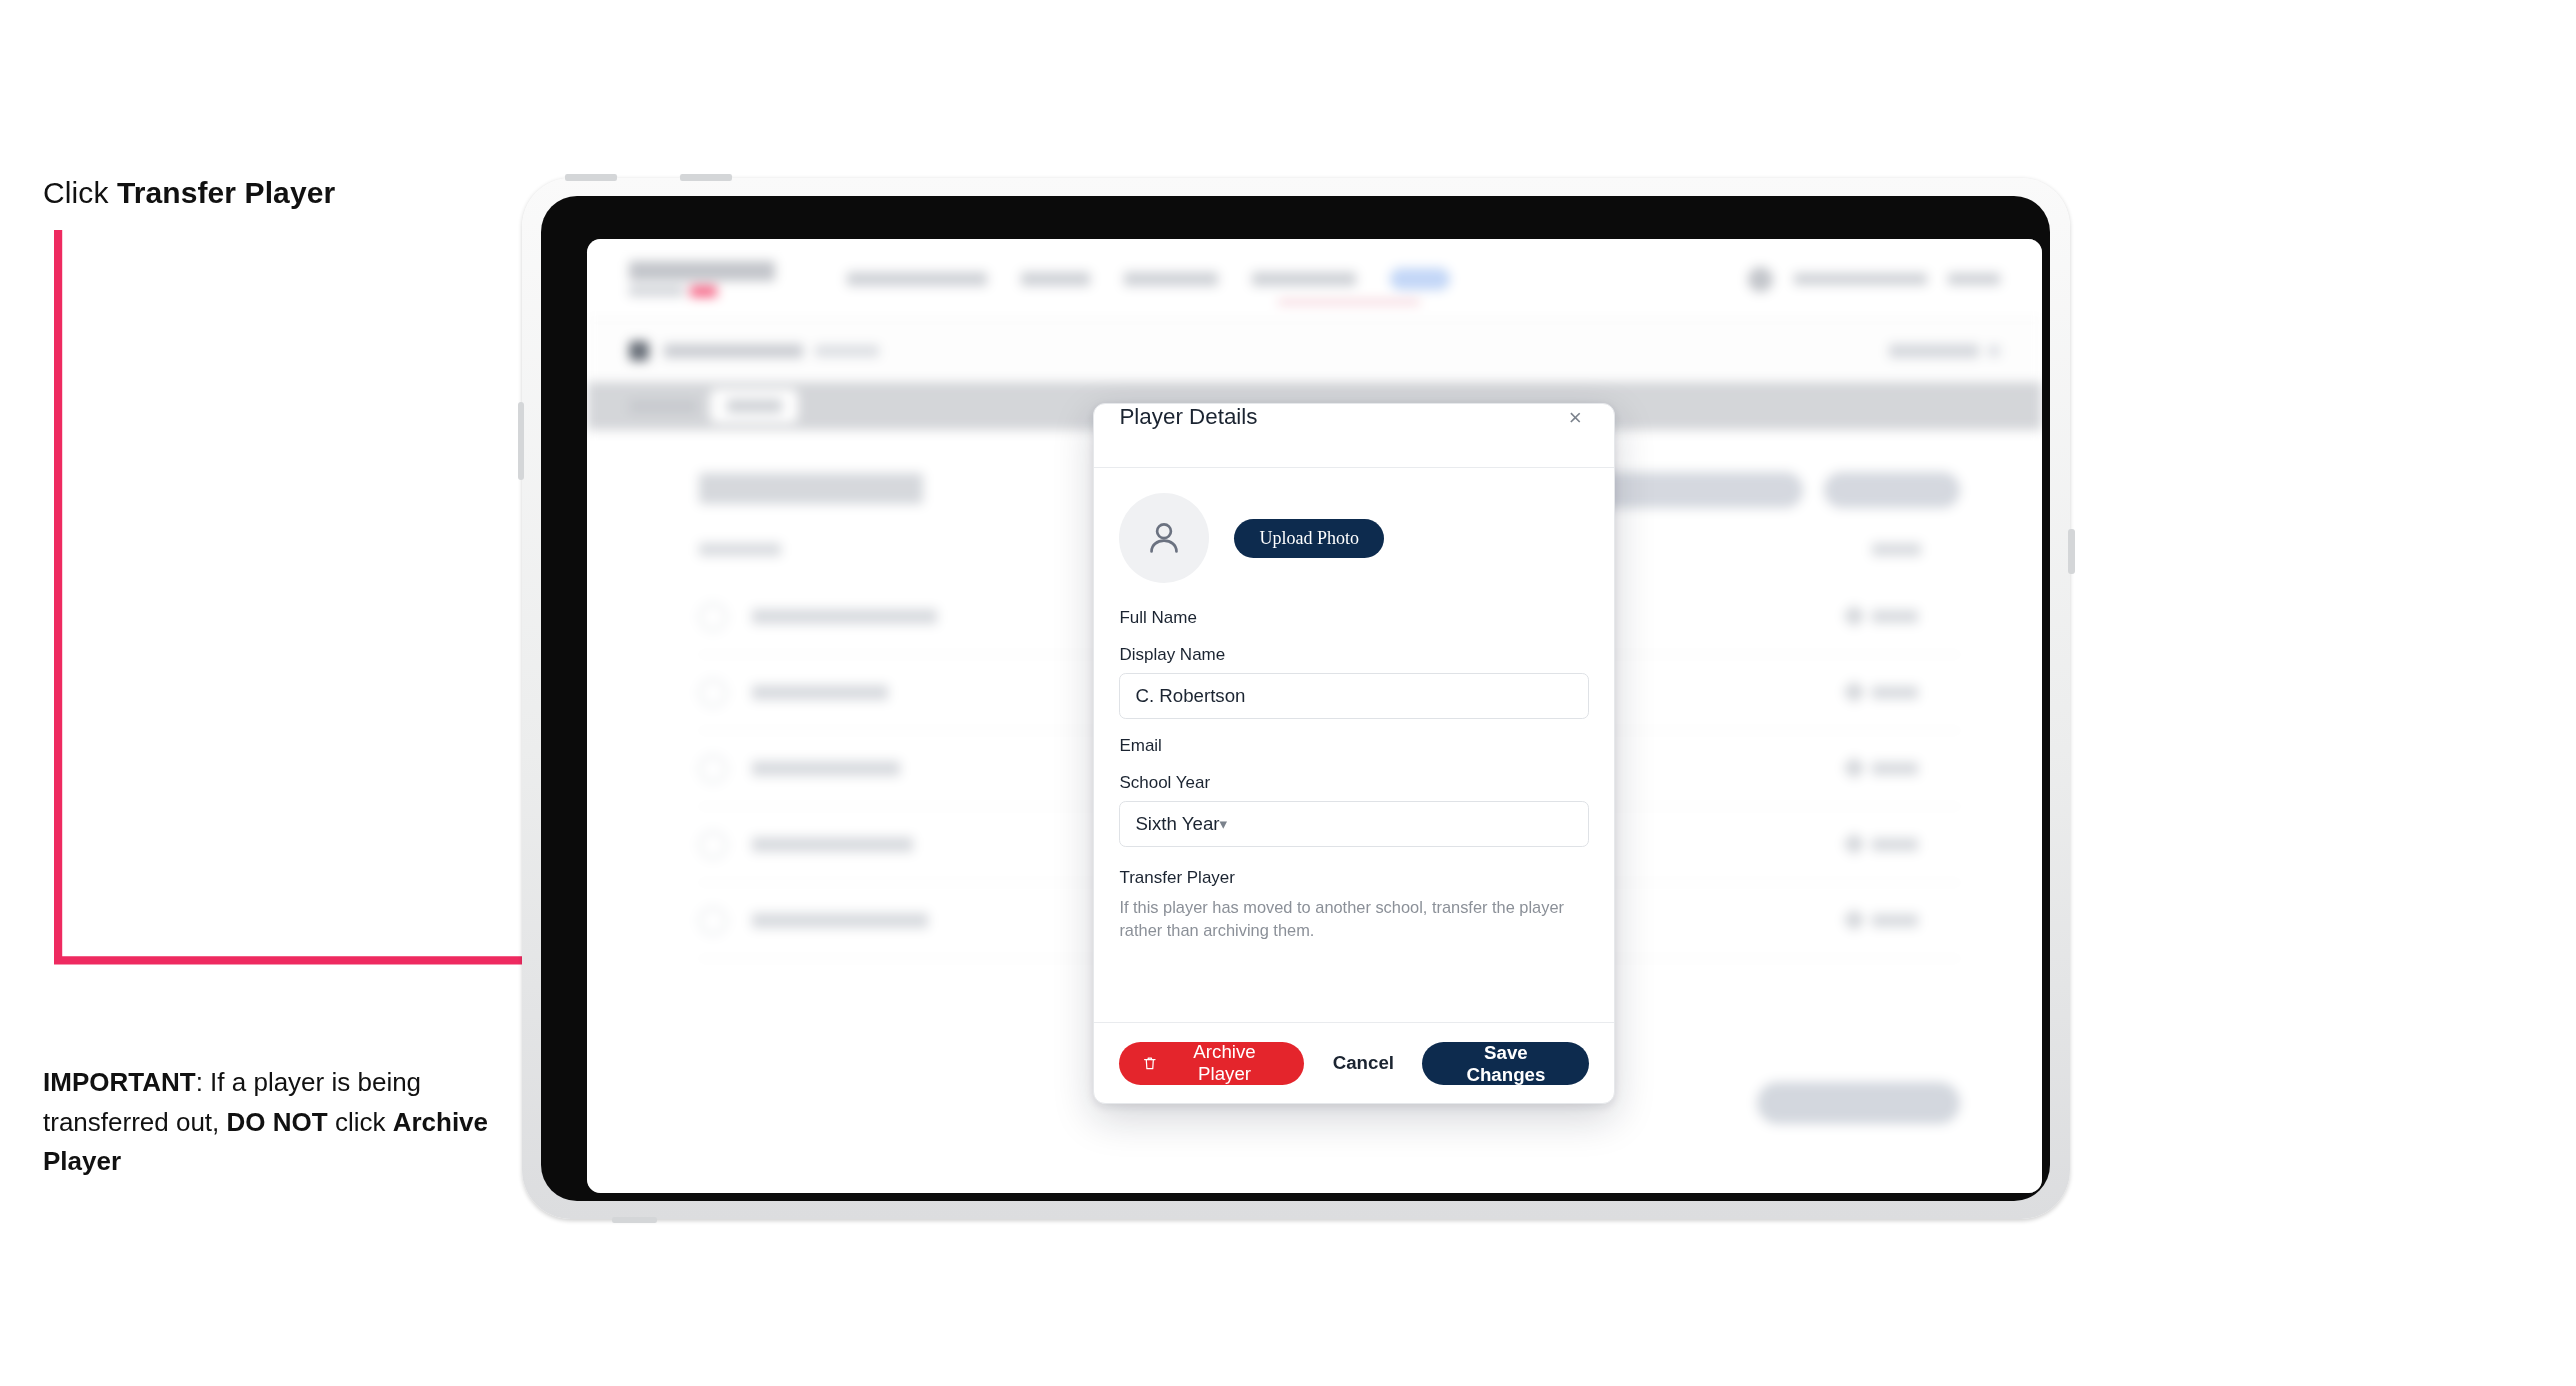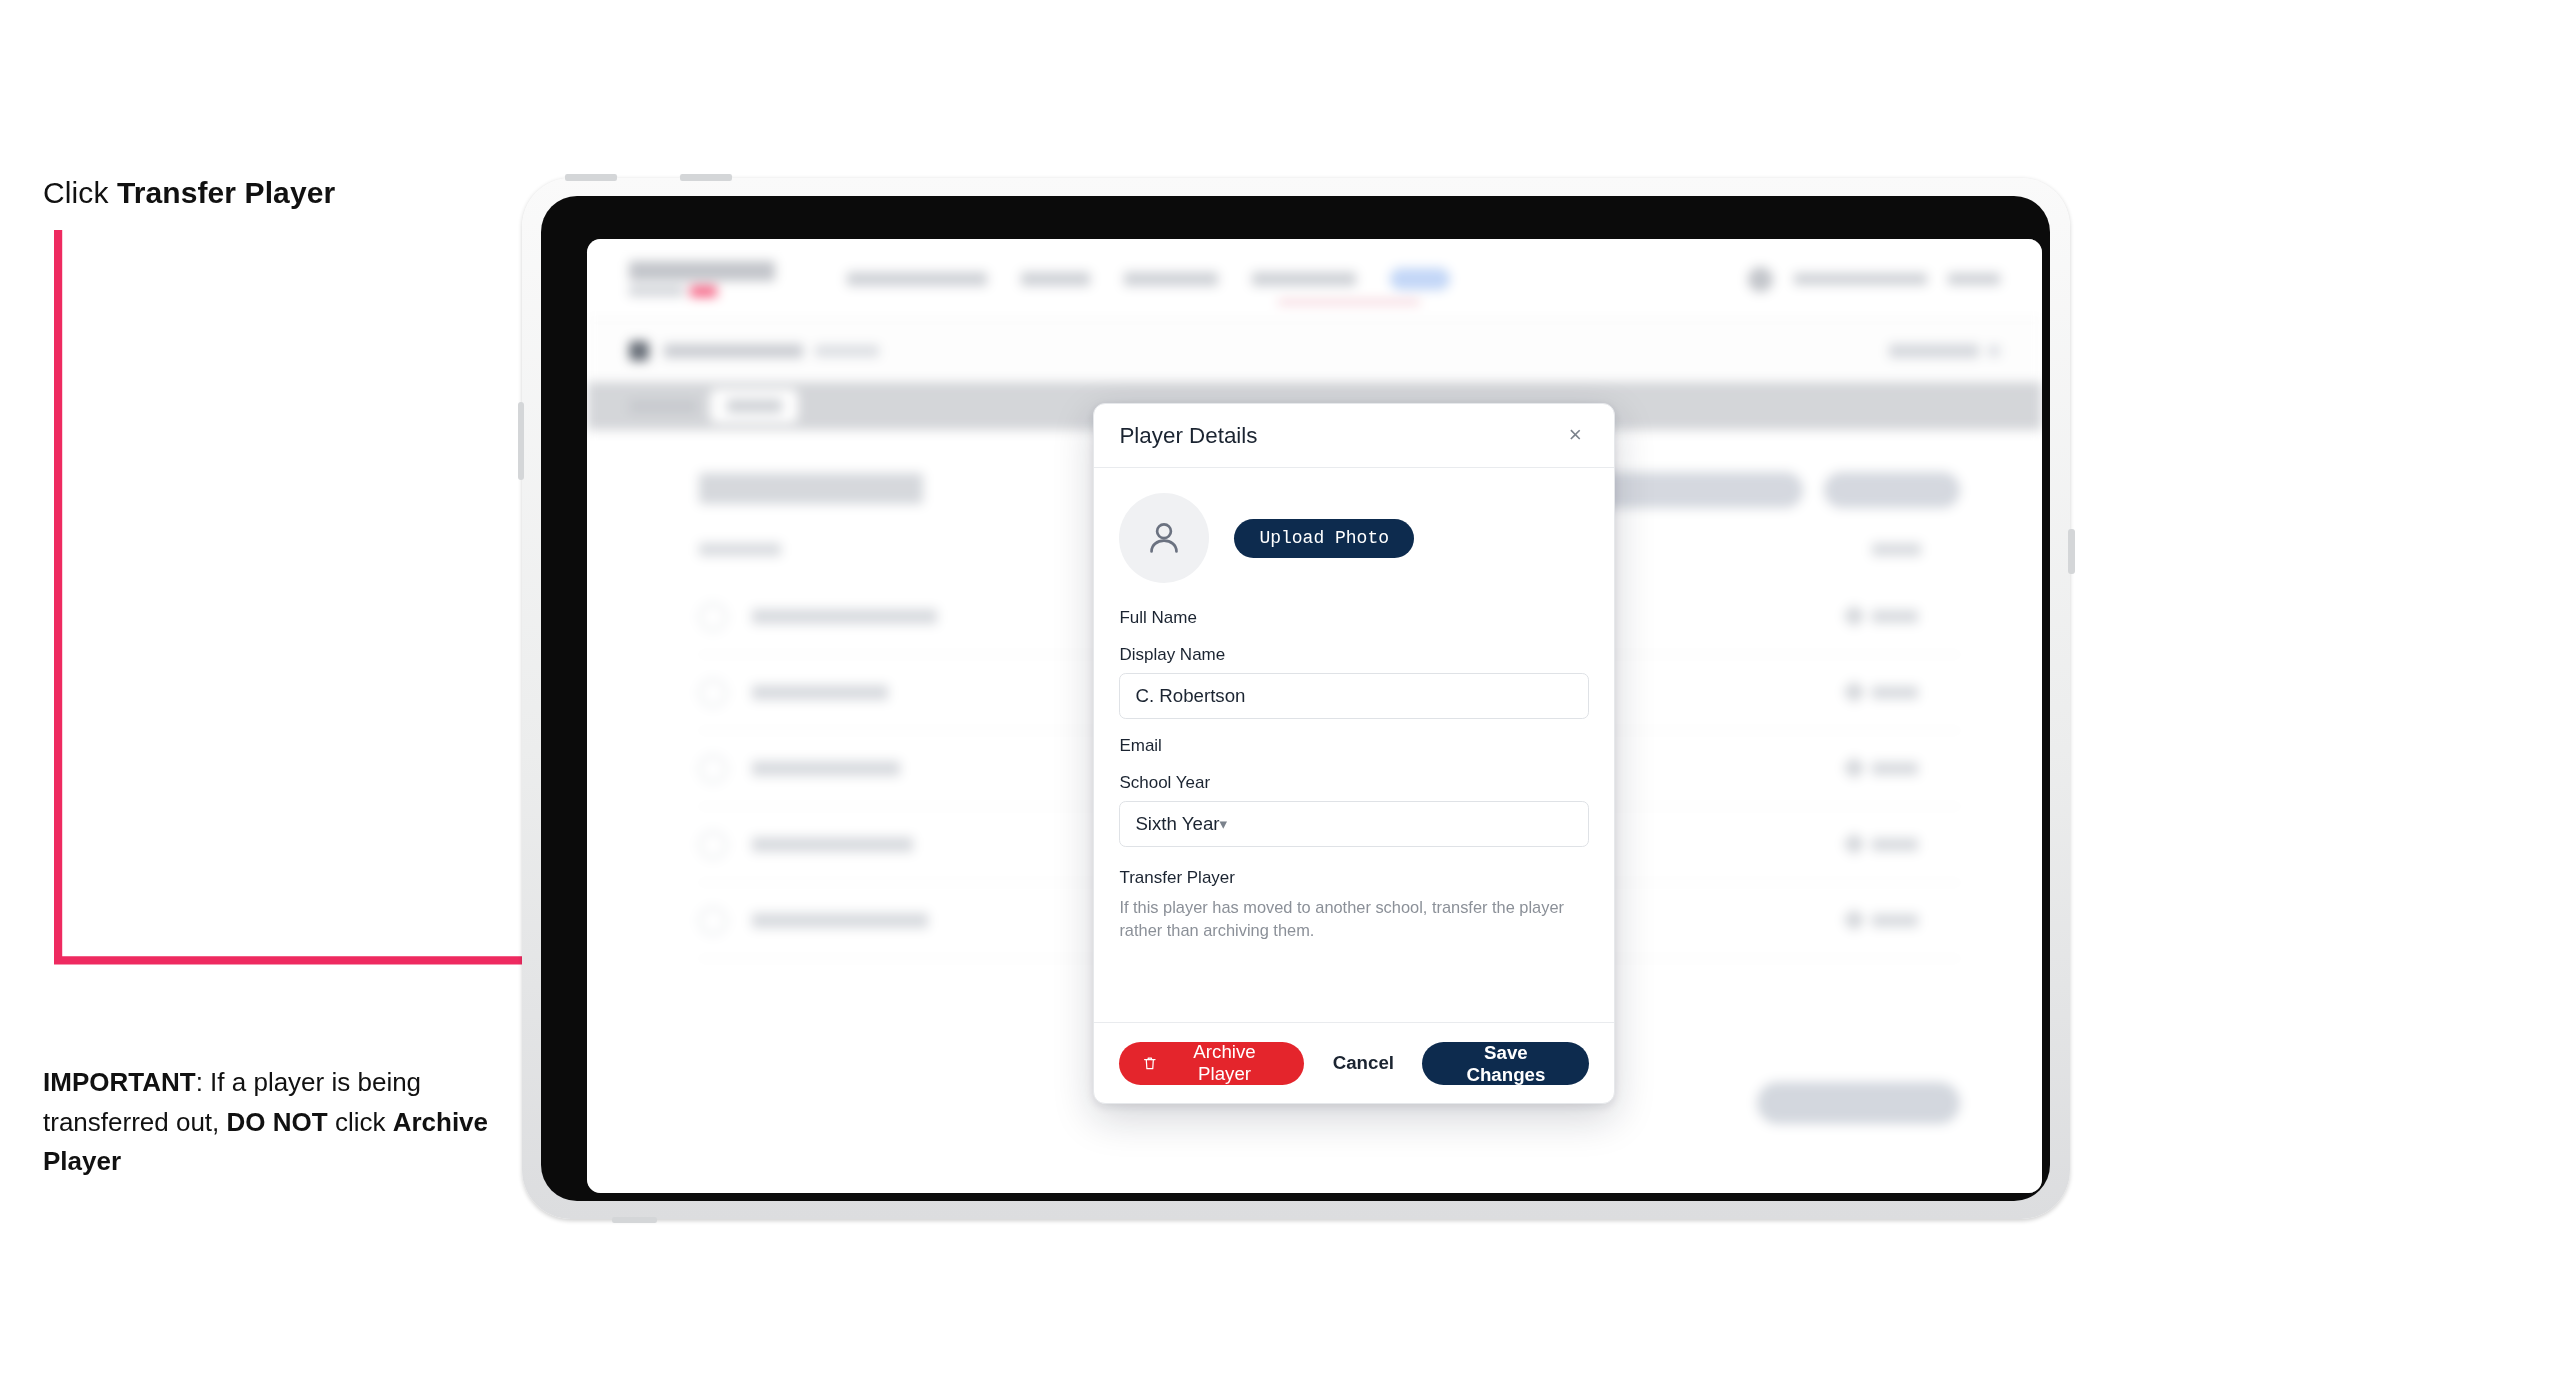--- a/index.html
+++ b/index.html
@@ -141,40 +141,40 @@
   .modal {
     position: absolute; left: 506px; top: 164px;
     width: 522px; height: 701px;
     background: #ffffff; border-radius: 12px;
     border: 0.7px solid #e6e8eb;
     box-shadow: 0 13.4px 40px rgba(15,23,42,.18), 0 2.2px 9px rgba(15,23,42,.10);
     display: flex; flex-direction: column; overflow: hidden;
   }
   .modal-head {
     height: 64px; flex: none; border-bottom: 0.7px solid #e9ebee;
-    display: flex; align-items: center; padding: 6px 25px;
+    display: flex; padding: 0 25px;
   }
   .modal-title { font-size: 22.4px; color: #1b2431; font-weight: 400; }
   .modal-x {
     margin-left: auto; width: 28px; height: 28px; cursor: pointer;
     display: flex; align-items: center; justify-content: center;
     color: #7b828c; font-size: 22.4px; line-height: 1; font-weight: 300;
   }
 
   .modal-body { flex: 1; padding: 25px 25px 0 25px; overflow: hidden; }
 
   .photo-row { display: flex; align-items: center; gap: 25px; margin-bottom: 25px; }
   .avatar {
     width: 90px; height: 90px; border-radius: 50%; background: #f0f1f3;
     display: flex; align-items: center; justify-content: center; flex: none;
   }
   .upload-btn {
     background: #0d2b4e; color: #fff; border: none; cursor: pointer;
     border-radius: 19.4px; height: 39px; padding: 0 25px;
-    font-size: 18px; font-family: Liberation Mono, monospace;
+    font-size: 18px; font-family: Liberation Serif, serif;
   }
 
   .field { margin-bottom: 17px; }
   .field label {
     display: block; font-size: 17px; color: #1b2431; margin-bottom: 8.2px;
   }
   .field .control {
     width: 100%; height: 46px; border: 0.7px solid #dfe2e6; border-radius: 6.7px;
     background: #fff; font-size: 18.7px; color: #1b2431;
     padding: 0 15px; font-family: inherit; display: flex; align-items: center;

